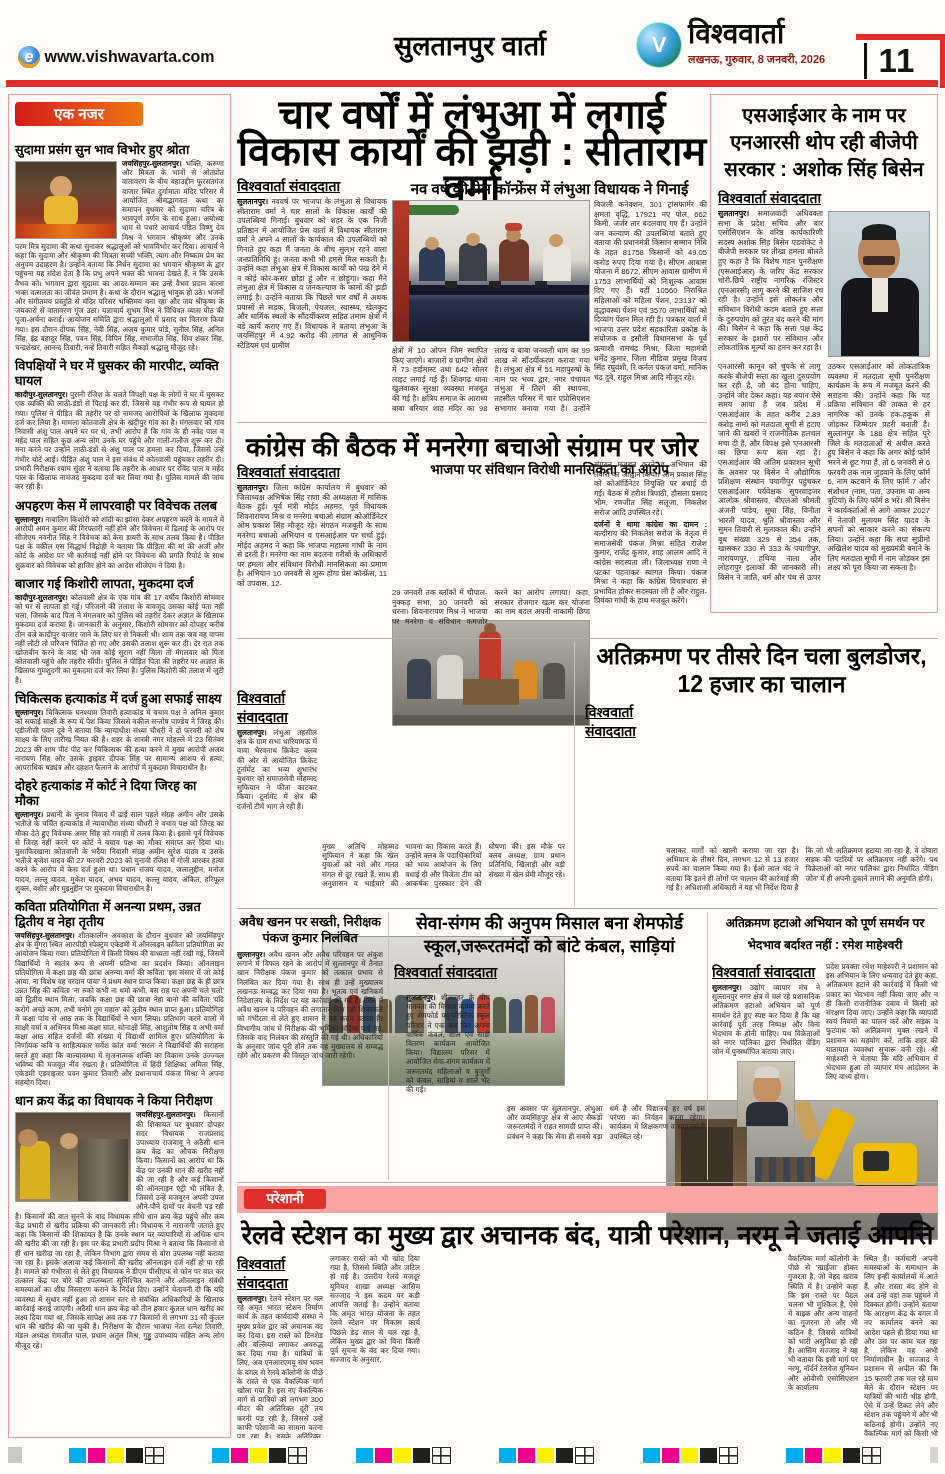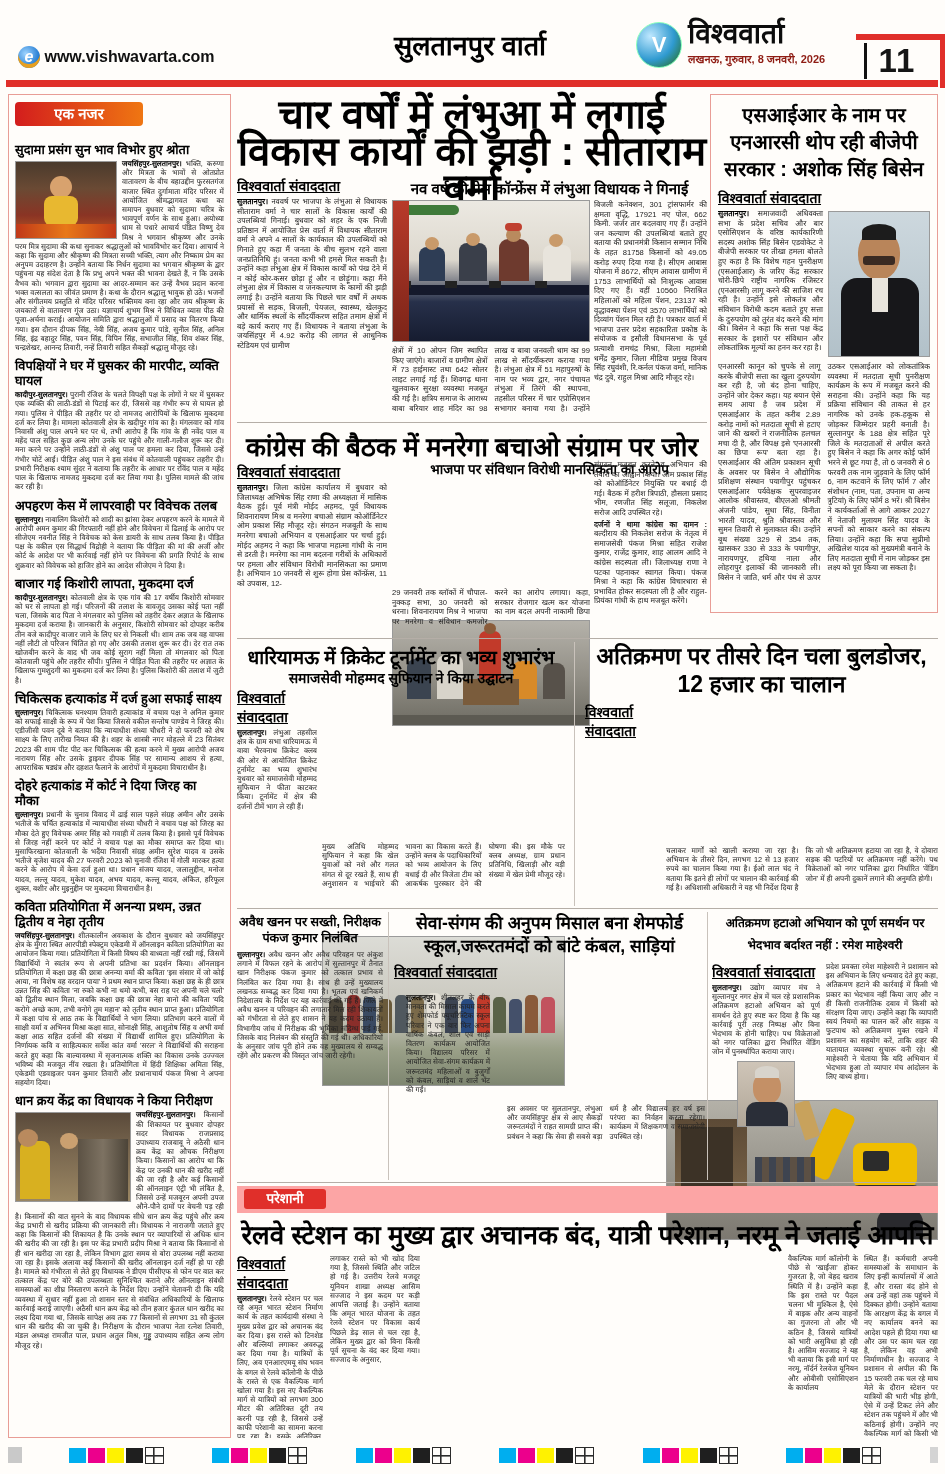--- a/index.html
+++ b/index.html
@@ -195,22 +195,20 @@
 
   <div class="abs" style="left:594px;top:460px;width:113px;height:176px;overflow:hidden">
     <p class="bt" style="margin:0">संगठन मजबूत करने व अभियान की तैयारी का आह्वान किया। ओम प्रकाश सिंह को कोऑर्डिनेटर नियुक्ति पर बधाई दी गई। बैठक में हरीश त्रिपाठी, हौसला प्रसाद भीम, रणजीत सिंह सलूजा, निकलेश सरोज आदि उपस्थित रहे।</p>
     <p class="bt" style="margin:2px 0 0"><b class="kicker">दर्जनों ने थामा कांग्रेस का दामन :</b> <span>बल्दीराय की निकलेश सरोज के नेतृत्व में समाजसेवी पंकज मिश्रा सहित राजेश कुमार, राजेंद्र कुमार, शाह आलम आदि ने कांग्रेस सदस्यता ली। जिलाध्यक्ष राणा ने पटका पहनाकर स्वागत किया। पंकज मिश्रा ने कहा कि कांग्रेस विचारधारा से प्रभावित होकर सदस्यता ली है और राहुल-प्रियंका गांधी के हाथ मजबूत करेंगे।</span></p>
   </div>
 </div>
 
 <div class="abs hairH" style="left:237px;top:638px;width:701px"></div>
 <div class="abs hairV" style="left:574px;top:642px;height:264px"></div>
 <div>
-  <div class="abs hd" style="left:237px;top:644px;width:328px;font-size:19px">धारियामऊ में क्रिकेट टूर्नामेंट का भव्य शुभारंभ</div>
-  <div class="abs hd" style="left:237px;top:668px;width:328px;font-size:14px">समाजसेवी मोहम्मद सुफियान ने किया उद्घाटन</div>
 
   <div class="abs" style="left:237px;top:688px;width:80px;height:216px;overflow:hidden">
     <span class="byl">विश्ववार्ता संवाददाता</span>
     <p class="bt-sm" style="margin:0"><b class="dl">सुलतानपुर।</b> <span>लंभुआ तहसील क्षेत्र के ग्राम सभा धारियामऊ में बाबा भैरवनाथ क्रिकेट क्लब की ओर से आयोजित क्रिकेट टूर्नामेंट का भव्य शुभारंभ बुधवार को समाजसेवी मोहम्मद सुफियान ने फीता काटकर किया। टूर्नामेंट में क्षेत्र की दर्जनों टीमें भाग ले रही हैं।</span></p>
   </div>
 
   <div class="abs ph" style="left:322px;top:688px;width:243px;height:150px;background:linear-gradient(180deg,#dcdcd6 0%,#c8c6bc 52%,#9aa088 76%,#7e8670 100%)">
     <i style="left:6px;top:62px;width:14px;height:34px;border-radius:5px 5px 0 0;background:#4a4438"></i>
     <i style="left:24px;top:58px;width:13px;height:38px;border-radius:5px 5px 0 0;background:#8a2e2a"></i>
     <i style="left:40px;top:60px;width:13px;height:36px;border-radius:5px 5px 0 0;background:#3a4a62"></i>

